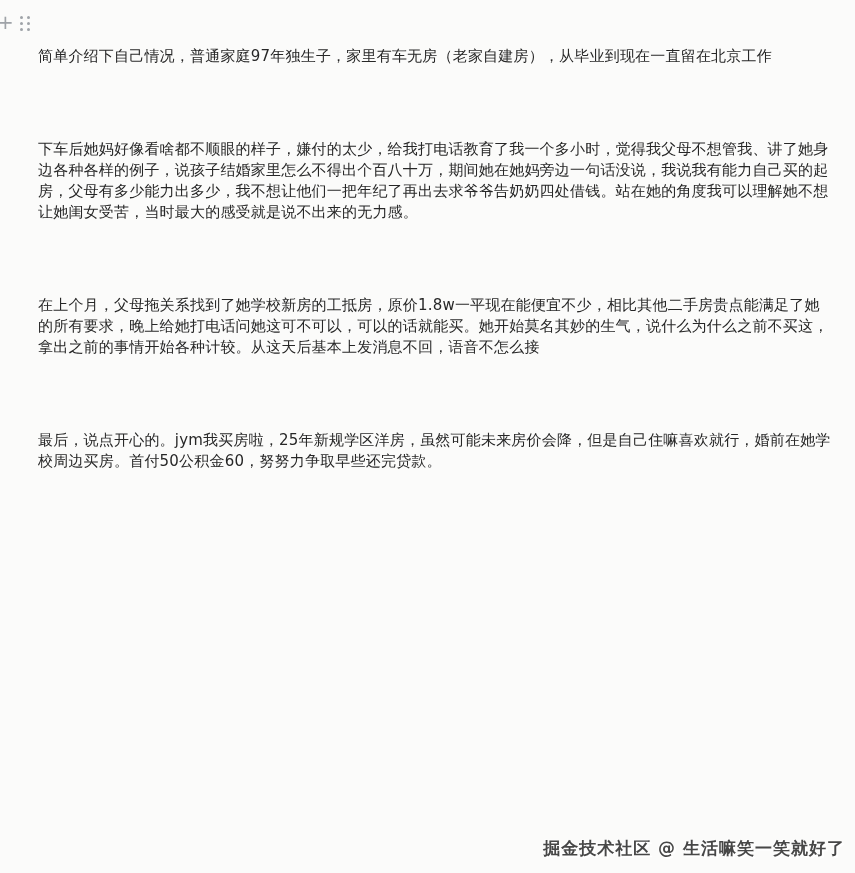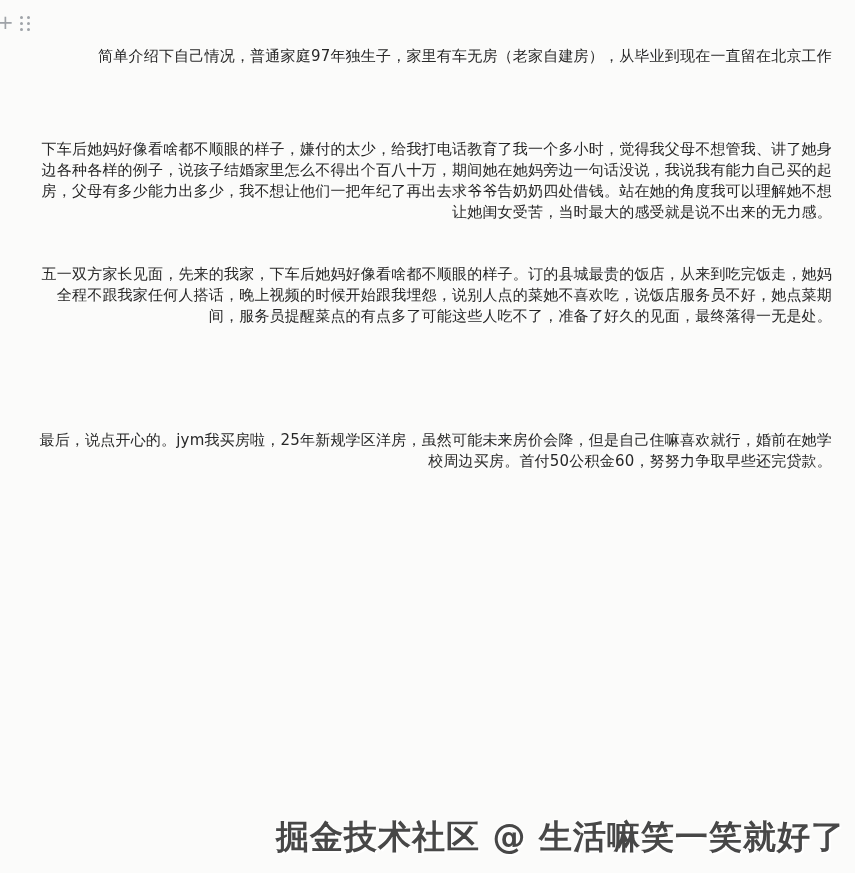--- a/index.html
+++ b/index.html
@@ -43,27 +43,26 @@
     font-size:15px;
     line-height:21px;
     letter-spacing:0.2px;
     color:#272727;
     text-align:left;
     word-break:break-all;
   }
   .doc p{
     margin:0 0 10px 0;
     min-height:21px;
-    text-align:right;
   }
   
   .watermark{
     position:absolute;
     right:10px;bottom:13px;
-    font-size:33px;
+    font-size:17px;
     font-weight:bold;
     letter-spacing:1px;
     color:#474747;
     text-shadow:2px 2px 0 #ffffff, -1px -1px 0 rgba(255,255,255,0.6);
     white-space:nowrap;
   }
 </style>
 </head>
 <body>
 
@@ -80,22 +79,22 @@
         <i></i>
     </div>
   </div>
 
   <div class="doc">
       <p>简单介绍下自己情况，普通家庭97年独生子，家里有车无房（老家自建房），从毕业到现在一直留在北京工作</p>
       <p></p>
       <p></p>
       <p>下车后她妈好像看啥都不顺眼的样子，嫌付的太少，给我打电话教育了我一个多小时，觉得我父母不想管我、讲了她身边各种各样的例子，说孩子结婚家里怎么不得出个百八十万，期间她在她妈旁边一句话没说，我说我有能力自己买的起房，父母有多少能力出多少，我不想让他们一把年纪了再出去求爷爷告奶奶四处借钱。站在她的角度我可以理解她不想让她闺女受苦，当时最大的感受就是说不出来的无力感。</p>
       <p></p>
-      <p>五一双方家长见面，先来的我家，下车后她妈好像看啥都不顺眼的样子。订的县城最贵的饭店，从来到吃完饭走，她妈全程不跟我家任何人搭话，晚上视频的时候开始跟我埋怨，说别人点的菜她不喜欢吃，说饭店服务员不好，她点菜期间，服务员提醒菜点的有点多了可能这些人吃不了，准备了好久的见面，最终落得一无是处。</p>
       <p></p>
+      <p>在上个月，父母拖关系找到了她学校新房的工抵房，原价1.8w一平现在能便宜不少，相比其他二手房贵点能满足了她的所有要求，晚上给她打电话问她这可不可以，可以的话就能买。她开始莫名其妙的生气，说什么为什么之前不买这，拿出之前的事情开始各种计较。从这天后基本上发消息不回，语音不怎么接</p>
       <p></p>
       <p></p>
       <p>最后，说点开心的。jym我买房啦，25年新规学区洋房，虽然可能未来房价会降，但是自己住嘛喜欢就行，婚前在她学校周边买房。首付50公积金60，努努力争取早些还完贷款。</p>
     </div>
 
   <div class="watermark">掘金技术社区 @ 生活嘛笑一笑就好了</div>
 
 </div>
 
 </body></html>

